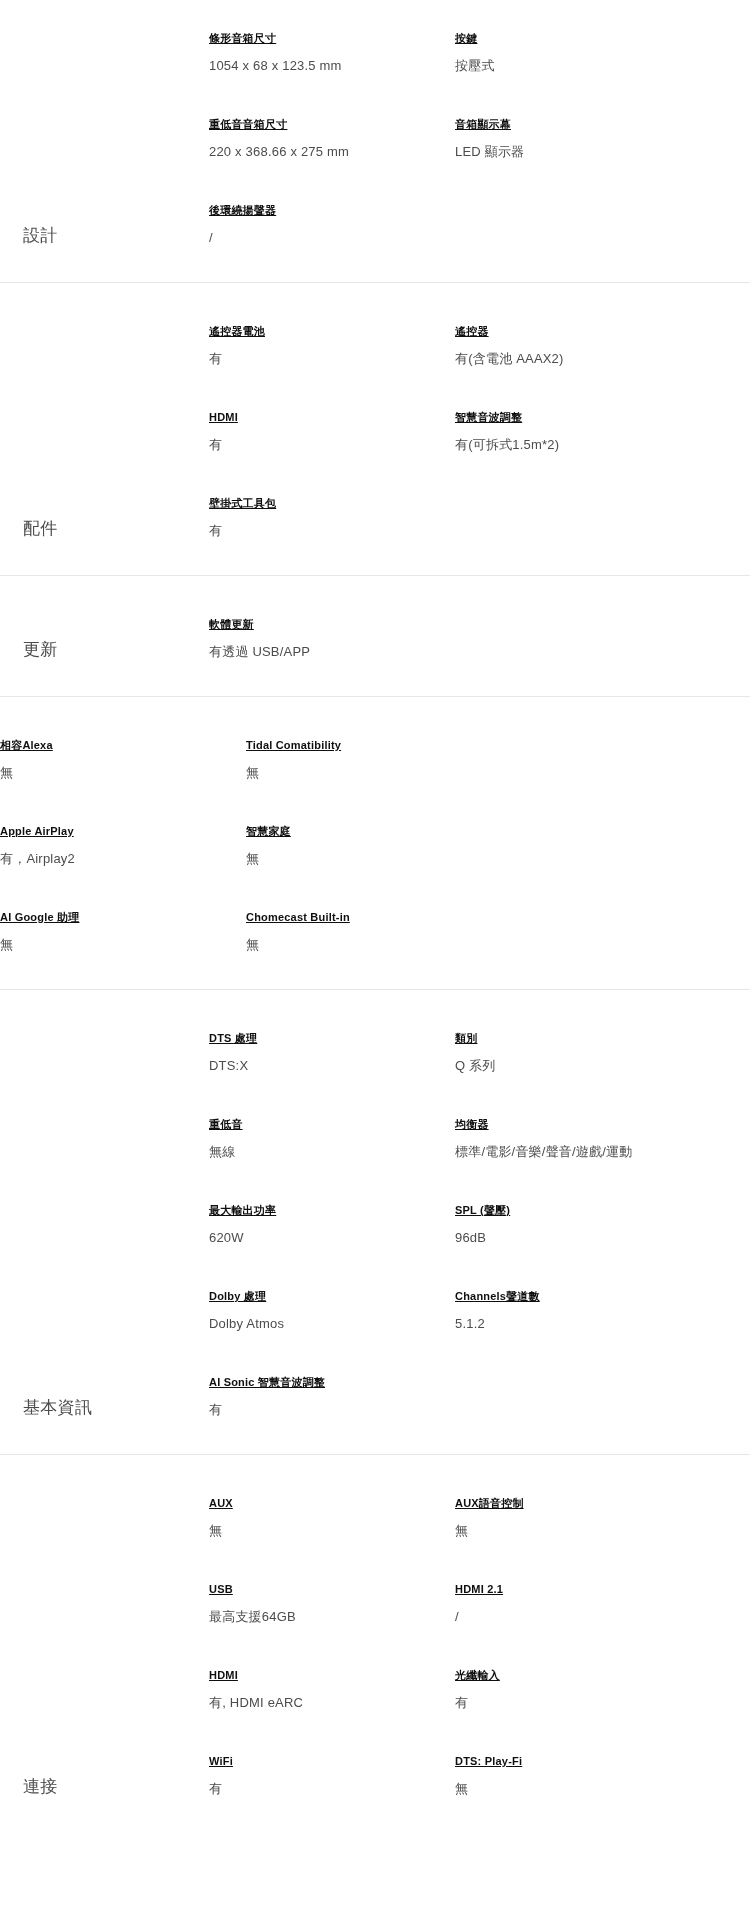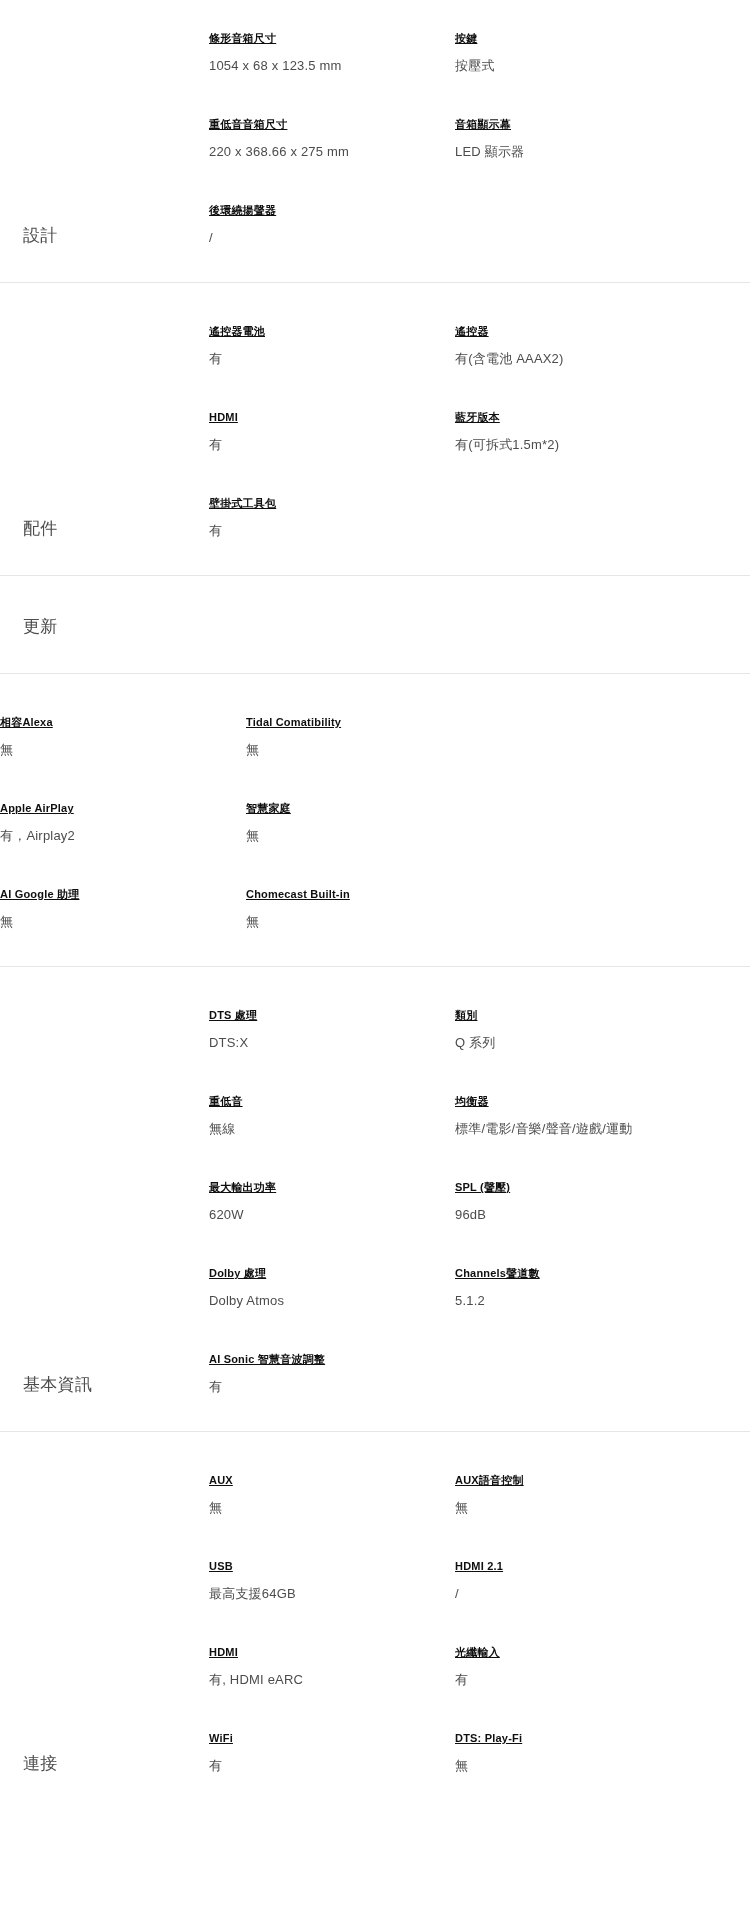--- a/index.html
+++ b/index.html
@@ -111,33 +111,39 @@
     <div class="spec-label">遙控器</div>
     <div class="spec-value">有(含電池 AAAX2)</div>
   </div>
 
   <div class="spec-item">
     <div class="spec-label">HDMI</div>
     <div class="spec-value">有</div>
   </div>
 
   <div class="spec-item">
-    <div class="spec-label">藍牙版本</div>
+    <div class="spec-label">智慧音波調整</div>
     <div class="spec-value">有(可拆式1.5m*2)</div>
   </div>
 
   <div class="spec-item">
     <div class="spec-label">壁掛式工具包</div>
     <div class="spec-value">有</div>
   </div>
 </div>
   </section>
 
   <section class="spec-section">
     <h3 class="section-title">更新</h3>
+    <div class="section-items">
+  <div class="spec-item">
+    <div class="spec-label">軟體更新</div>
+    <div class="spec-value">有透過 USB/APP</div>
+  </div>
+</div>
   </section>
 
   <section class="spec-section">
     <div class="section-items">
   <div class="spec-item">
     <div class="spec-label">相容Alexa</div>
     <div class="spec-value">無</div>
   </div>
 
   <div class="spec-item">

